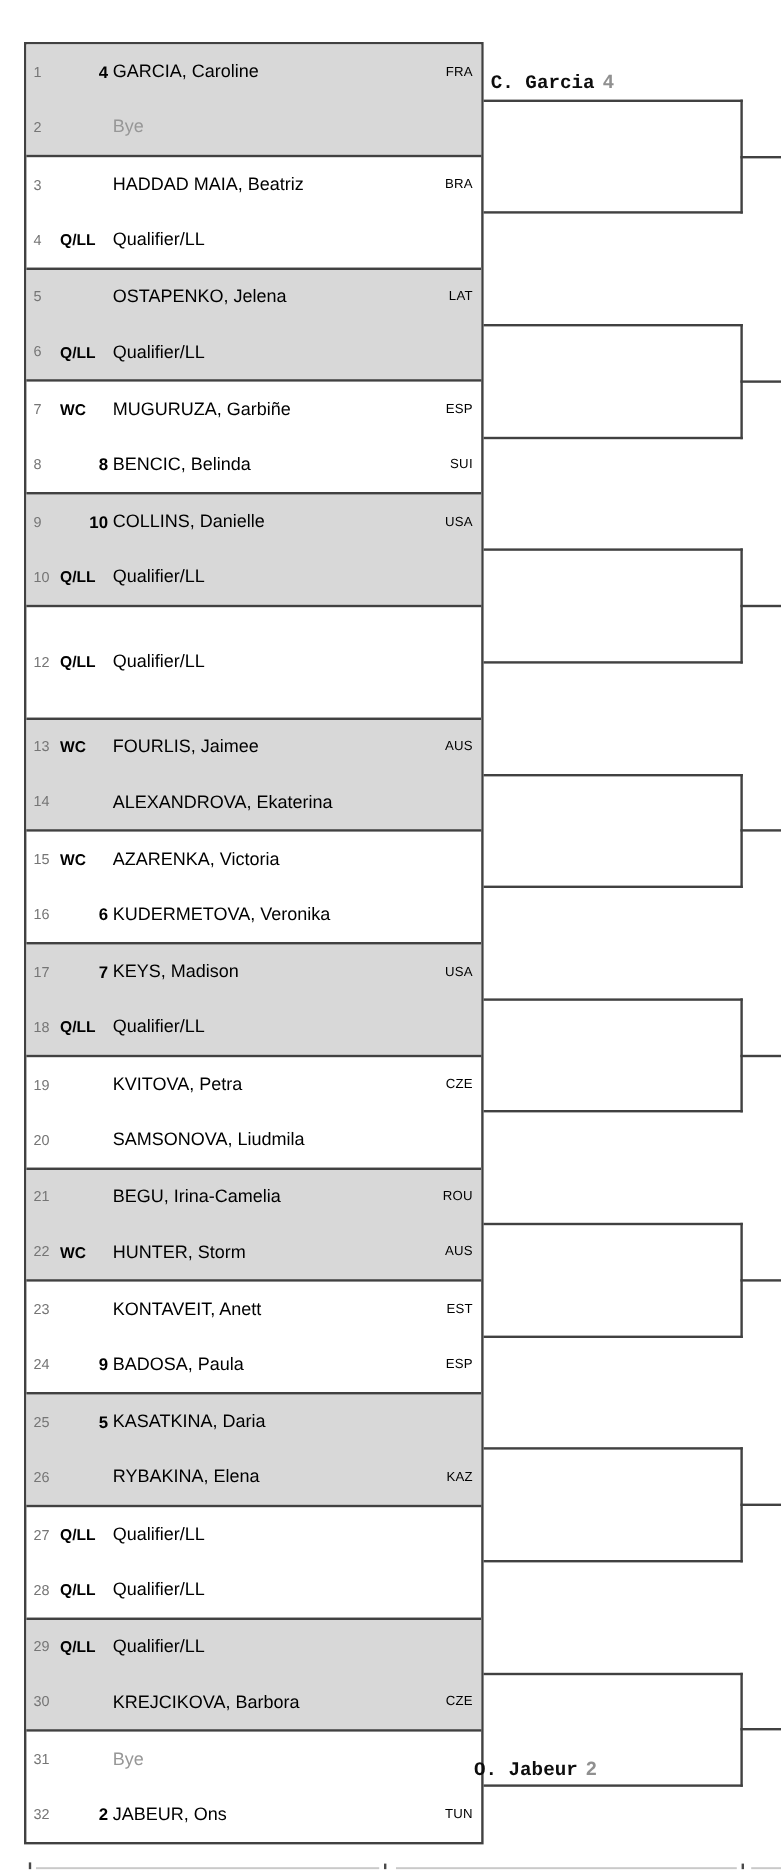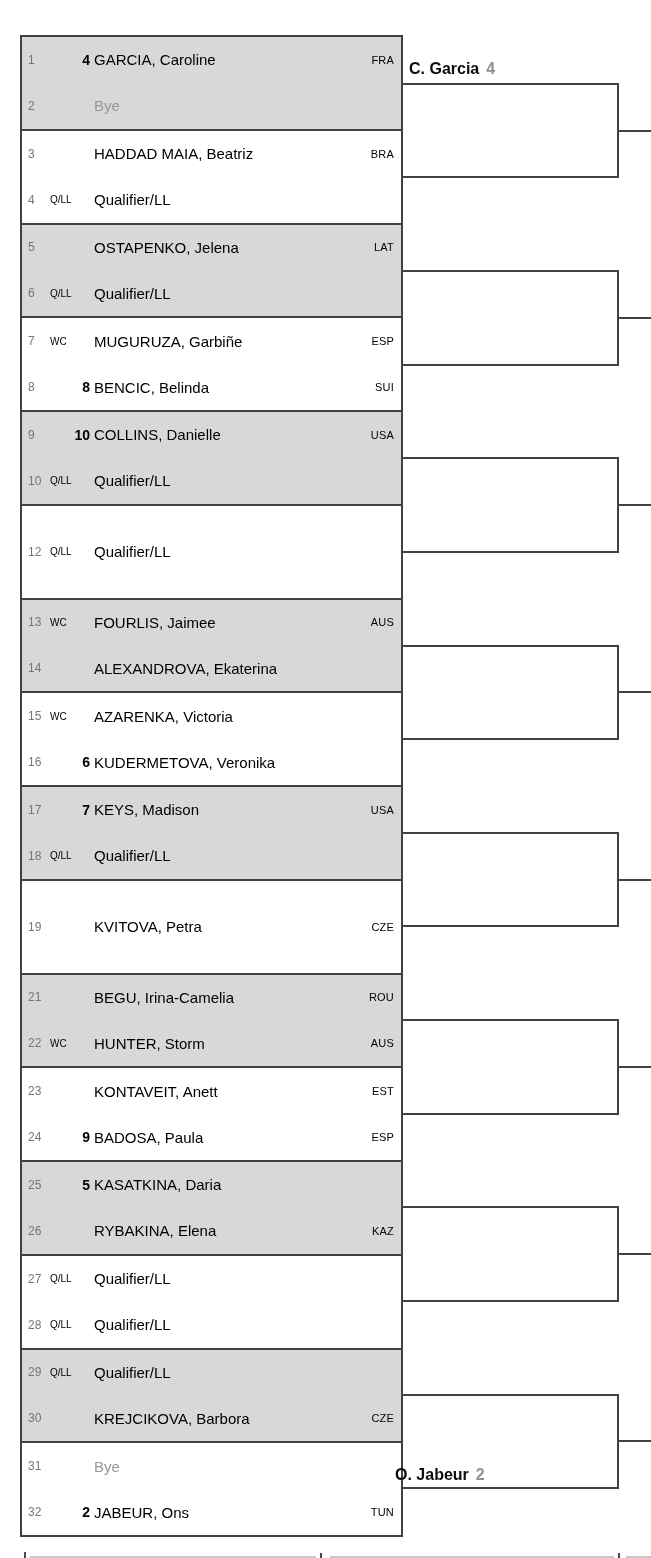--- a/index.html
+++ b/index.html
@@ -11,35 +11,35 @@
     position:absolute;left:20px;top:35px;width:383px;height:1502px;
     box-sizing:border-box;border:2px solid #414141;
     display:flex;flex-direction:column;background:#ffffff;
   }
   .block{flex:1;display:flex;flex-direction:column;}
   .block + .block{border-top:2px solid #414141;}
   .block.shaded{background:#d8d8d8;}
   .row{flex:1;display:flex;align-items:center;overflow:hidden;}
   .pos{flex:none;width:20px;padding-left:6px;font-size:12px;color:#757575;}
   .mid{flex:none;width:42px;display:flex;align-items:center;}
-  .entry{font-size:10px;font-weight:normal;color:#000;padding-left:2px;letter-spacing:0;}
+  .entry{font-size:13px;font-weight:bold;color:#000;padding-left:2px;letter-spacing:0;}
   .seed{margin-left:auto;font-size:14px;font-weight:bold;color:#000;}
   .pname{margin-left:4px;font-size:15px;color:#000;white-space:nowrap;}
   .pname.small{font-size:13px;}
   .row.seeded .pname{font-weight:normal;}
   .row.bye .pname{color:#979797;}
   .country{margin-left:auto;padding-right:7px;font-size:11px;color:#000;letter-spacing:.2px;}
   .row.seeded .country{font-weight:normal;}
 
   
   .bline{position:absolute;background:#414141;}
 
   
   .advancer{position:absolute;height:22px;line-height:22px;font-size:16px;font-weight:bold;white-space:nowrap;}
-  .adv-name{color:#0d0d0d;}
+  .adv-name{color:#0d0d0d;font-family:Liberation Mono, monospace;}
   .adv-seed{color:#909090;margin-left:7px;}
 
   
   .cutmark{position:absolute;background:#4a4a4a;}
   .cuthair{position:absolute;background:#c9c9c9;height:2px;}
 </style>
 </head>
 <body>
 
 <div class="canvas">
@@ -180,20 +180,25 @@
           </span>
           <span class="pname">Qualifier/LL</span>
         </div>
       </div>
       <div class="block">
         <div class="row">
           <span class="pos">19</span>
           <span class="mid"></span>
           <span class="pname">KVITOVA, Petra</span>
           <span class="country">CZE</span>
+        </div>
+        <div class="row">
+          <span class="pos">20</span>
+          <span class="mid"></span>
+          <span class="pname">SAMSONOVA, Liudmila</span>
         </div>
       </div>
       <div class="block shaded">
         <div class="row">
           <span class="pos">21</span>
           <span class="mid"></span>
           <span class="pname">BEGU, Irina-Camelia</span>
           <span class="country">ROU</span>
         </div>
         <div class="row">

